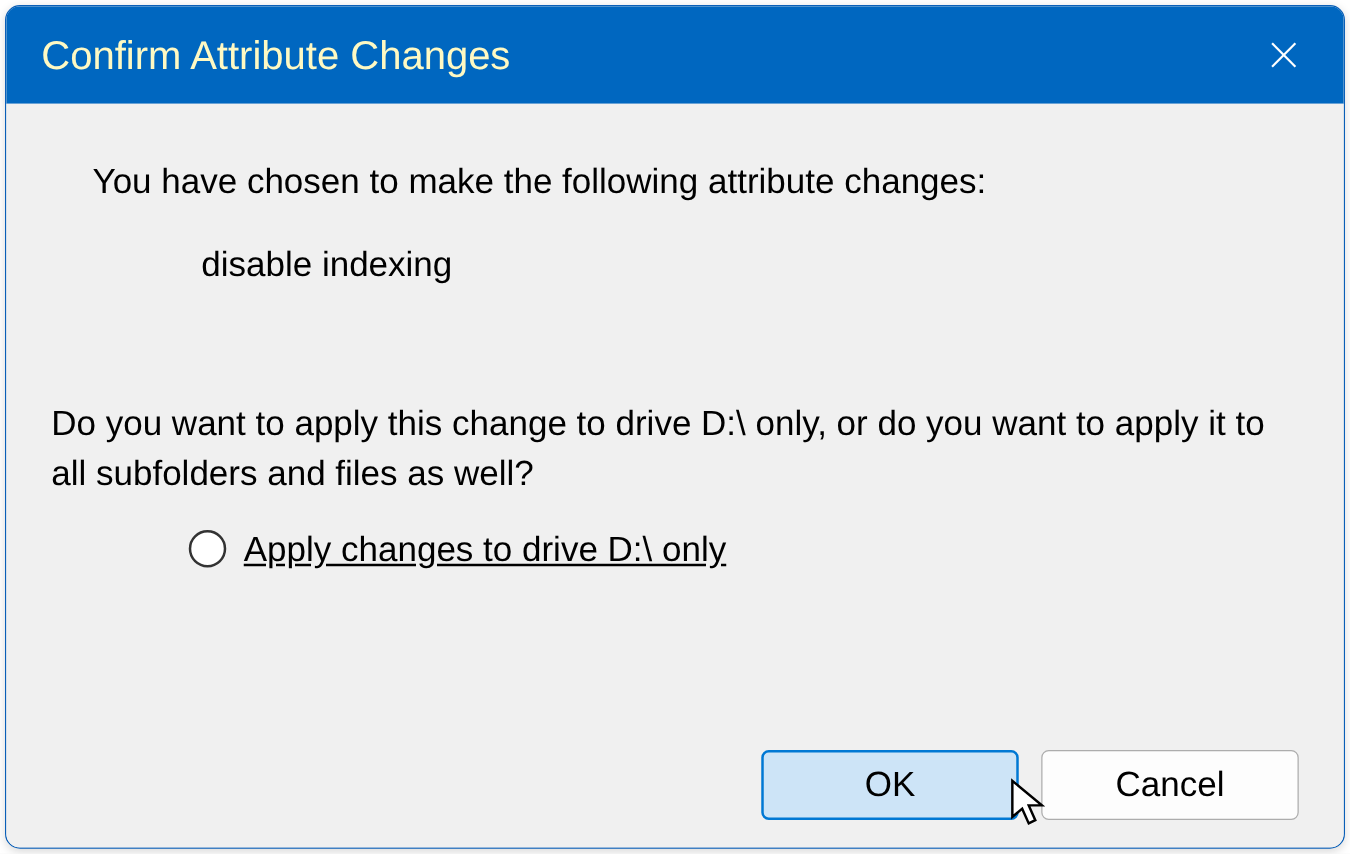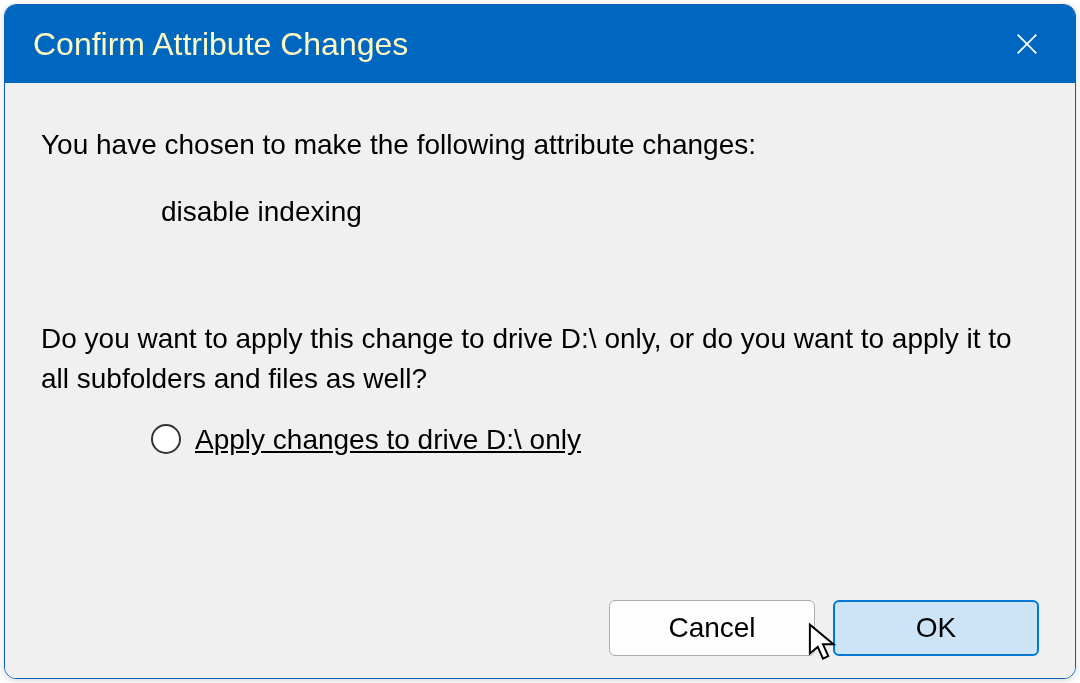--- a/index.html
+++ b/index.html
@@ -55,20 +55,21 @@
       flex: 1;
       padding: 42px 36px 0 36px;
       background: #f0f0f0;
       color: #000000;
       font-size: 28px;
       line-height: 1.4;
       position: relative;
     }
     .intro-text {
       margin-bottom: 28px;
+      margin-left: 33px;
     }
     .change-item {
       margin-left: 120px;
       margin-bottom: 88px;
     }
     .question-text {
       margin-bottom: 22px;
     }
     .radio-group {
       margin-left: 110px;
@@ -169,21 +170,21 @@
     <div class="radio-group">
       <div class="radio-option">
         <div class="radio-circle">
           
         </div>
         <div class="radio-label">Apply changes to drive D:\ only</div>
       </div>
     </div>
 
     <div class="button-row">
+      <button class="btn btn-primary">OK</button>
       <button class="btn btn-secondary">Cancel</button>
-      <button class="btn btn-primary">OK</button>
     </div>
 
     <svg class="cursor-overlay" viewBox="0 0 24 32">
       <path d="M2 2 L2 24 L8 19 L12 28 L16 26 L12 17 L20 17 Z" fill="#ffffff" stroke="#000000" stroke-width="1.5"></path>
     </svg>
   </div>
 </div>
 
 </body></html>

